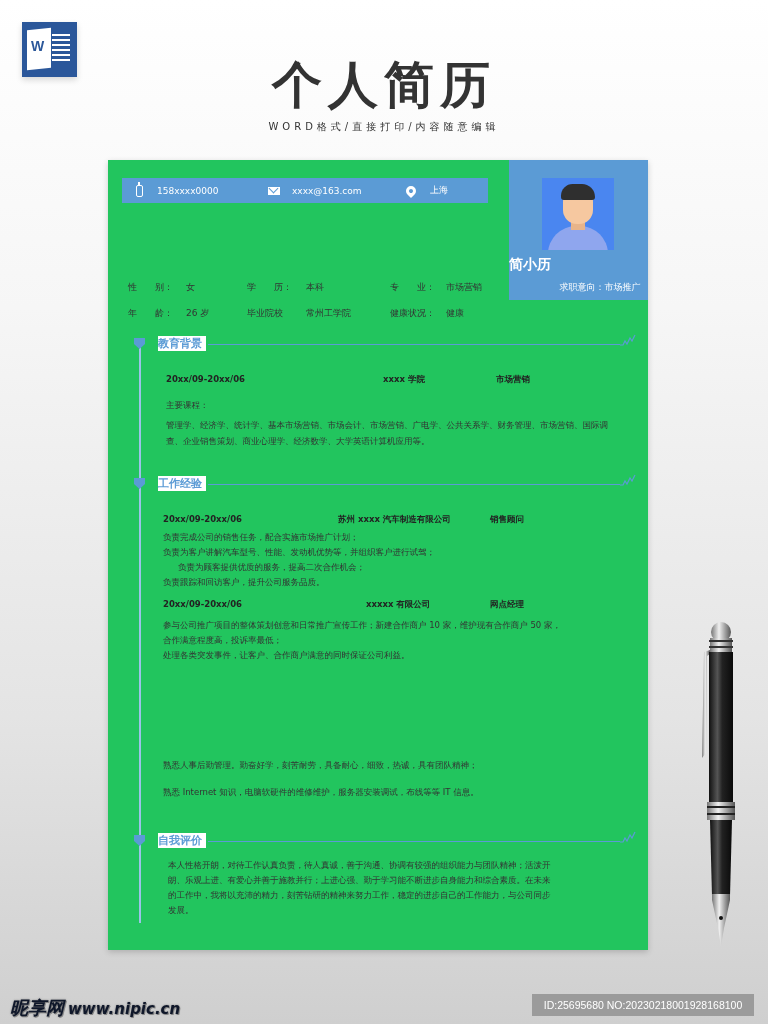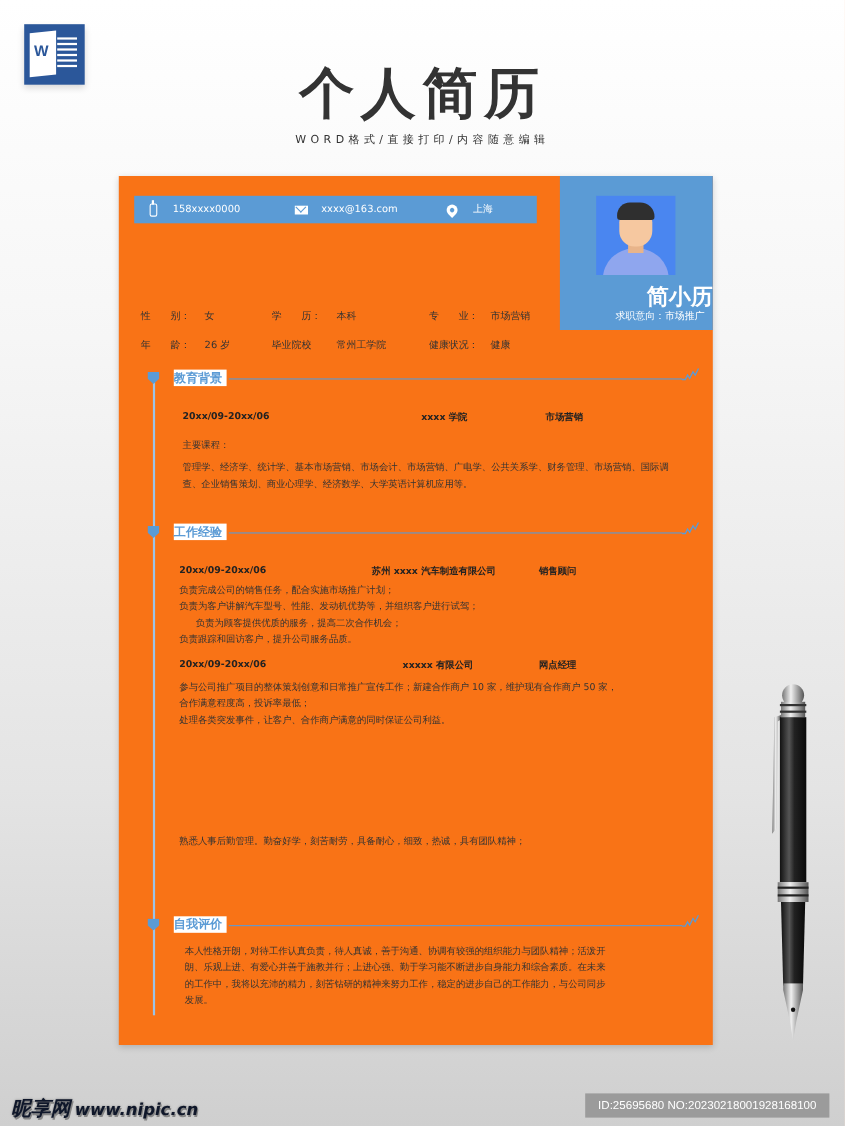--- a/index.html
+++ b/index.html
@@ -30,21 +30,21 @@
     font-size: 50px; font-weight: bold; letter-spacing: 6px; color: #333;
     font-family: "DejaVu Sans", sans-serif;
   }
   .subtitle {
     position: absolute; left: 0; right: 0; top: 120px; text-align: center;
     font-size: 10px; letter-spacing: 4px; color: #333;
   }
 
   .paper {
     position: absolute; left: 108px; top: 160px; width: 540px; height: 790px;
-    background: #f97316; box-shadow: 0 2px 6px rgba(0,0,0,0.18); padding-left: 36px;
+    background: #22c55e; box-shadow: 0 2px 6px rgba(0,0,0,0.18); padding-left: 36px;
   }
   .contact-bar {
     position: absolute; left: 14px; top: 18px; width: 366px; height: 25px;
     background: #5b9bd5; display: flex; align-items: center; color: #fff; font-size: 9px;
   }
   .contact-item { position: absolute; display: flex; align-items: center; gap: 8px; }
   .icon-phone {
     width: 7px; height: 12px; border: 1.5px solid #fff; border-radius: 2px; position: relative;
   }
   .icon-phone::before {
@@ -83,22 +83,22 @@
   }
   .avatar .face {
     position: absolute; left: 21px; top: 12px; width: 30px; height: 34px;
     background: #f6c8a0; border-radius: 12px 12px 14px 14px;
   }
   .avatar .hair {
     position: absolute; left: 19px; top: 6px; width: 34px; height: 16px;
     background: #2f2f2f; border-radius: 16px 18px 4px 4px;
   }
   .name {
-    position: absolute; left: 0; right: 0; top: 96px; text-align: right;
-    color: #fff; font-size: 20px; font-weight: bold;
+    position: absolute; left: 0; right: 0; top: 96px; text-align: left;
+    color: #fff; font-size: 14px; font-weight: bold;
   }
   .intent {
     position: absolute; left: 0; right: 0; top: 121px; text-align: center;
     color: #fff; font-size: 9px; margin-left: 43px;
   }
 
   .info-row { position: absolute; left: 20px; font-size: 9px; color: #333; }
   .info-cell { position: absolute; white-space: nowrap; margin-top: 32px; }
 
   .timeline-line {
@@ -238,20 +238,21 @@
   <div class="para" style="left:55px; top:415px;">负责跟踪和回访客户，提升公司服务品质。</div>
 
   <div class="row3" style="left:55px; top:439px;">20xx/09-20xx/06</div>
   <div class="row3" style="left:258px; top:439px;">xxxxx 有限公司</div>
   <div class="row3" style="left:382px; top:439px;">网点经理</div>
   <div class="para" style="left:55px; top:458px;">参与公司推广项目的整体策划创意和日常推广宣传工作；新建合作商户 10 家，维护现有合作商户 50 家，</div>
   <div class="para" style="left:55px; top:473px;">合作满意程度高，投诉率最低；</div>
   <div class="para" style="left:55px; top:488px;">处理各类突发事件，让客户、合作商户满意的同时保证公司利益。</div>
 
   <div class="para" style="left:55px; top:598px;">熟悉人事后勤管理。勤奋好学，刻苦耐劳，具备耐心，细致，热诚，具有团队精神；</div>
+  <div class="para" style="left:55px; top:625px;">熟悉 Internet 知识，电脑软硬件的维修维护，服务器安装调试，布线等等 IT 信息。</div>
 
   <div class="section" style="top:671px;">
     <div class="sec-head">
       <span class="sec-marker"></span>
       <span class="sec-rule"></span>
       <span class="sec-title">自我评价</span>
       <svg class="sec-zig" viewBox="0 0 16 14">
           <polyline points="0,11 3,11 5,7 7,10 10,4 12,7 15,1" fill="none" stroke="#5b9bd5" stroke-width="1.2"></polyline>
         </svg>
     </div>

